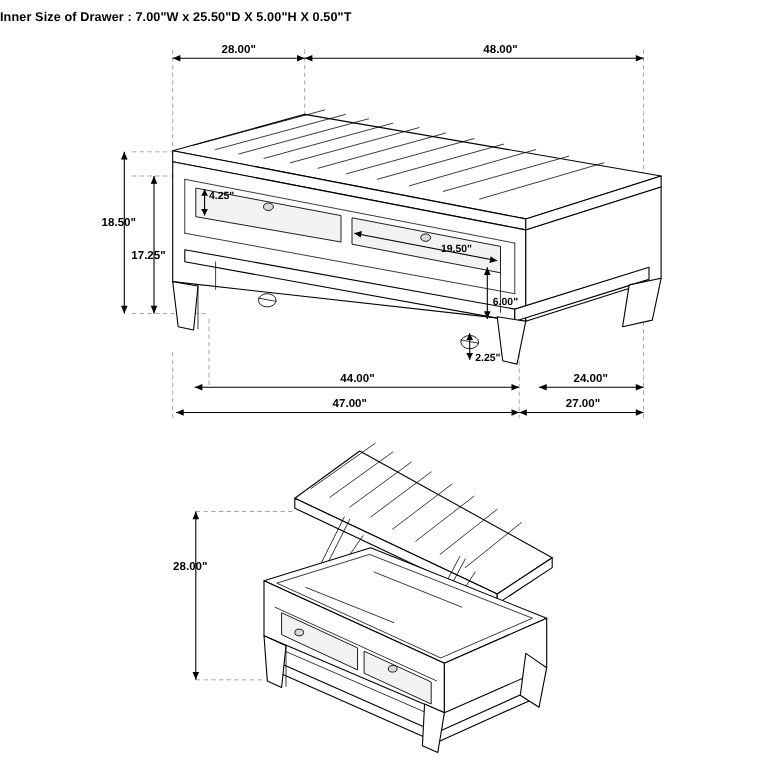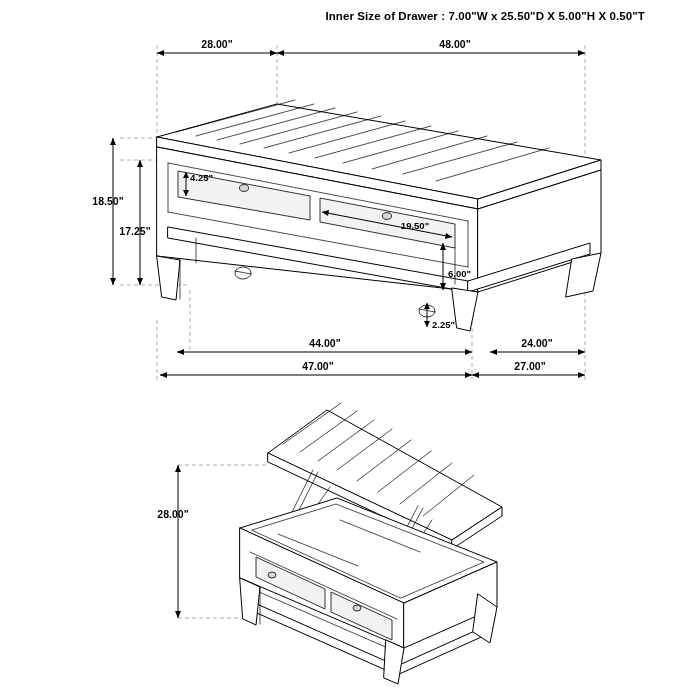--- a/index.html
+++ b/index.html
@@ -13,21 +13,21 @@
     height: 700px;
     background: #ffffff;
     font-family: "Liberation Sans", sans-serif;
     overflow: hidden;
   }
   #title {
     position: absolute;
     top: 10px;
     left: 0;
     width: 645px;
-    text-align: right;
+    text-align: left;
     font-size: 11.5px;
     font-weight: bold;
     color: #000;
     letter-spacing: 0.1px;
   }
   svg {
     position: absolute;
     top: 0;
     left: 0;
   }

